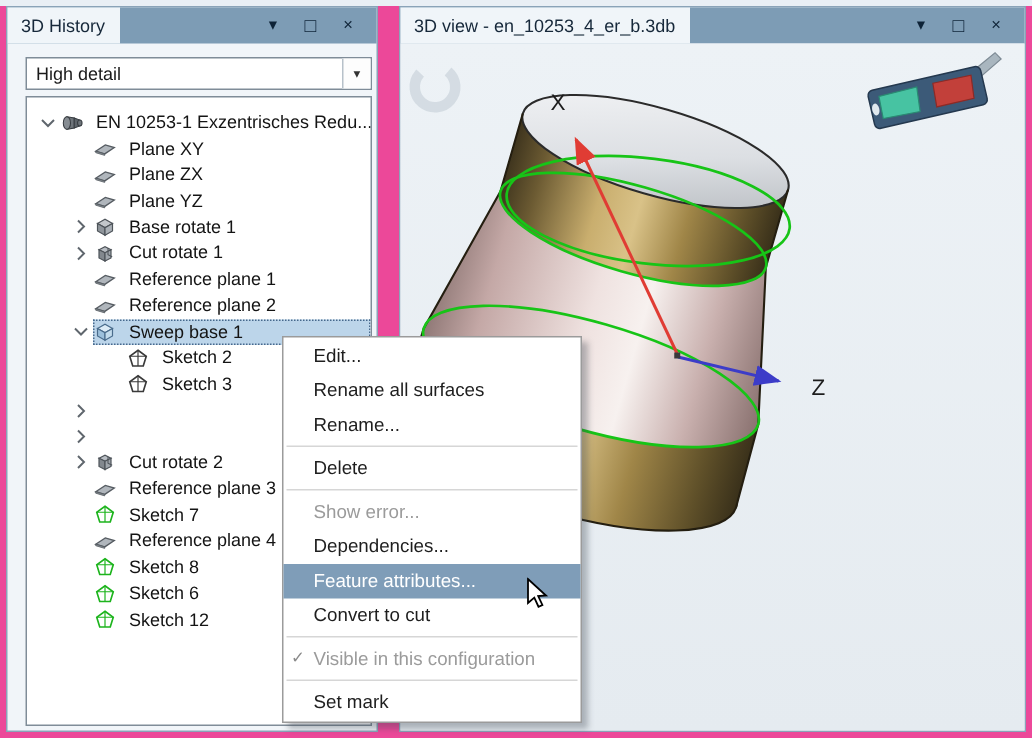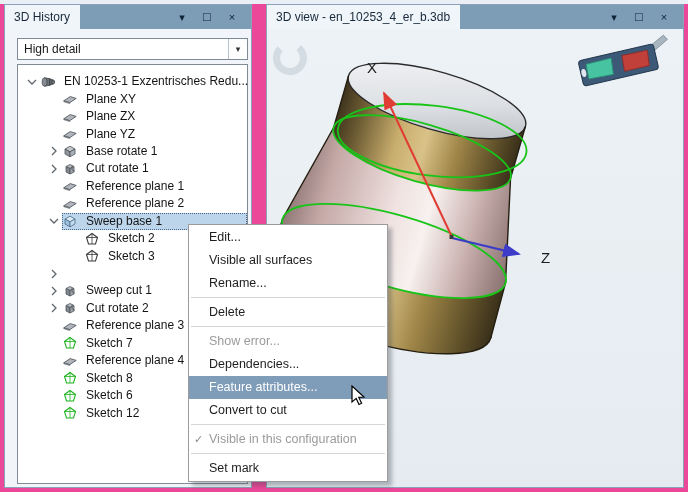--- a/index.html
+++ b/index.html
@@ -226,31 +226,20 @@
               <svg width="16" height="16" viewBox="0 0 16 16">
                 <polyline points="6,4 10,8 6,12" fill="none" stroke="#5f666d" stroke-width="1.3"></polyline>
               </svg>
             </span>
           </div>
           <div class="tree-row" style="padding-left: 28px;">
             <span class="tw">
               <svg width="16" height="16" viewBox="0 0 16 16">
                 <polyline points="6,4 10,8 6,12" fill="none" stroke="#5f666d" stroke-width="1.3"></polyline>
               </svg>
-            </span>
-            <span class="selwrap">
-              <span class="ticon"><svg width="16" height="16" viewBox="0 0 16 16" xmlns="http://www.w3.org/2000/svg">
-                  <g stroke="#4e545a" stroke-width="0.8">
-                    <polygon points="4,5.5 8,3.5 12,5.5 8,7.5" fill="#b9bec4"></polygon>
-                    <polygon points="4,5.5 8,7.5 8,13 4,11" fill="#82888e"></polygon>
-                    <polygon points="12,5.5 8,7.5 8,13 12,11" fill="#9fa5ab"></polygon>
-                    <polyline points="10,4.5 10,8.8 12.8,10.2" fill="none" stroke-width="0.7"></polyline>
-                  </g>
-                </svg></span>
-              <span class="tlabel">Sweep cut 1</span>
             </span>
           </div>
           <div class="tree-row" style="padding-left: 28px;">
             <span class="tw">
               <svg width="16" height="16" viewBox="0 0 16 16">
                 <polyline points="6,4 10,8 6,12" fill="none" stroke="#5f666d" stroke-width="1.3"></polyline>
               </svg>
             </span>
             <span class="selwrap">
               <span class="ticon"><svg width="16" height="16" viewBox="0 0 16 16" xmlns="http://www.w3.org/2000/svg">
@@ -408,21 +397,21 @@
           <rect x="448.5" y="234" width="4" height="4" fill="#3a3a3a"></rect>
           <text x="366" y="72" font-size="15" fill="#1c1c1c">X</text>
           <text x="540" y="262" font-size="15" fill="#1c1c1c">Z</text>
         </g>
       </svg>
     </div>
   </div>
 
   <div id="context-menu">
       <div class="menu-item"><span>Edit...</span></div>
-      <div class="menu-item"><span>Visible all surfaces</span></div>
+      <div class="menu-item"><span>Rename all surfaces</span></div>
       <div class="menu-item"><span>Rename...</span></div>
       <div class="menu-sep"></div>
       <div class="menu-item"><span>Delete</span></div>
       <div class="menu-sep"></div>
       <div class="menu-item disabled"><span>Show error...</span></div>
       <div class="menu-item"><span>Dependencies...</span></div>
       <div class="menu-item highlighted"><span>Feature attributes...</span></div>
       <div class="menu-item"><span>Convert to cut</span></div>
       <div class="menu-sep"></div>
       <div class="menu-item disabled"><span class="menu-check">✓</span><span>Visible in this configuration</span></div>

